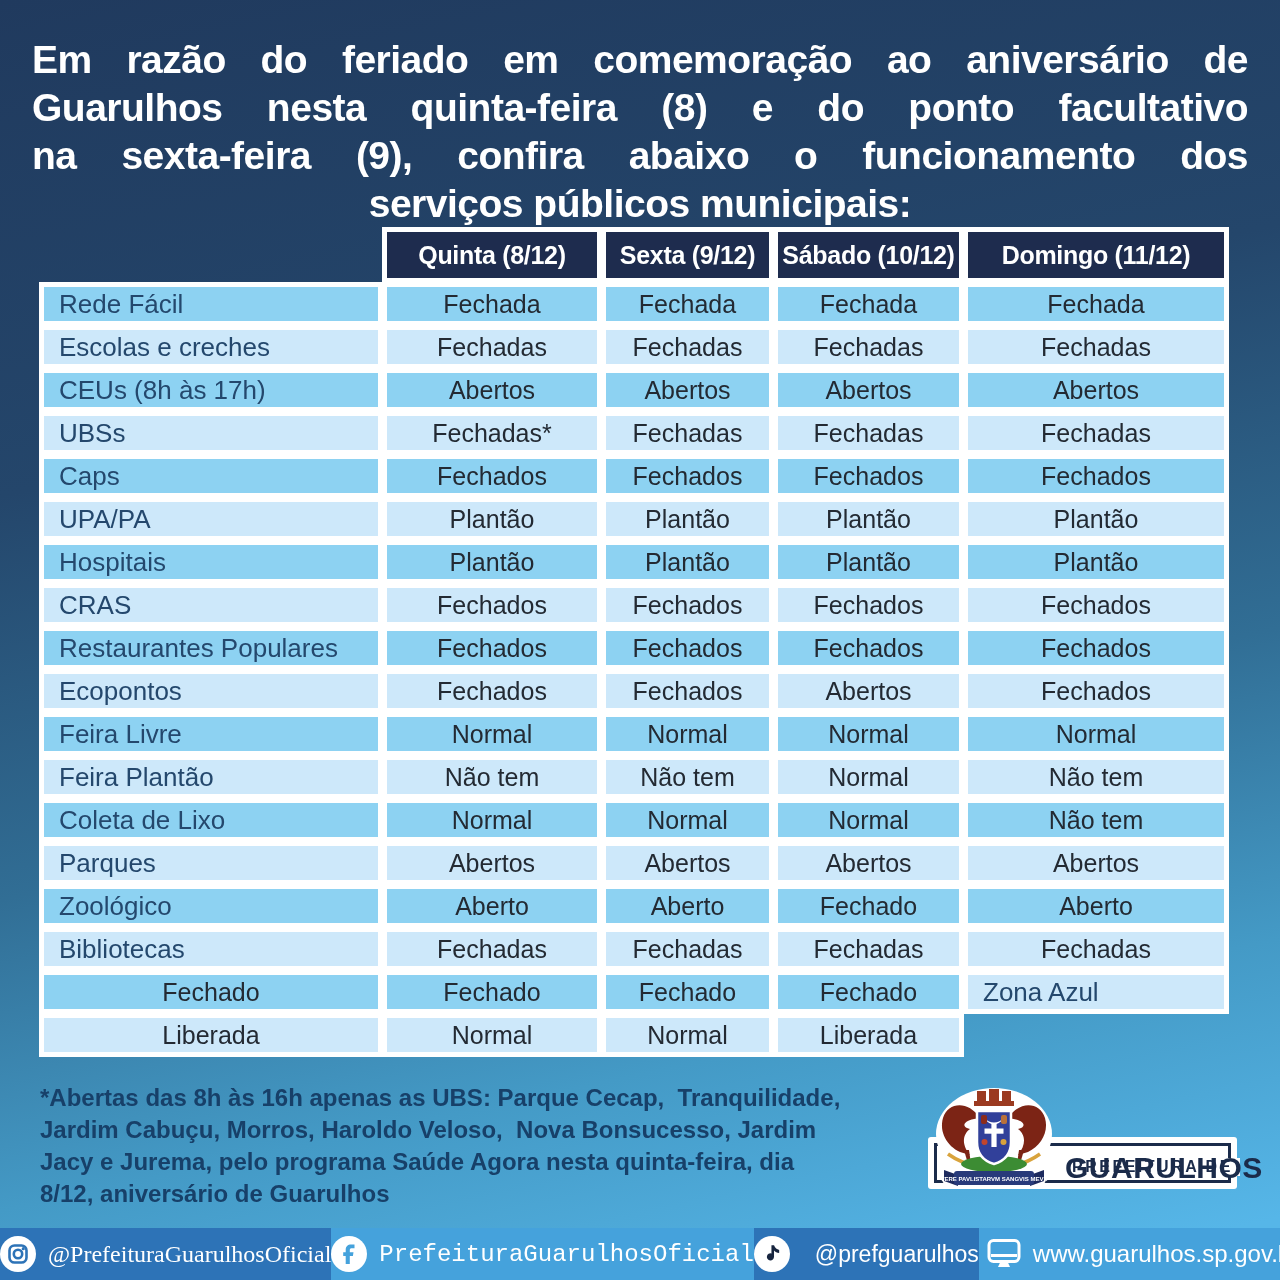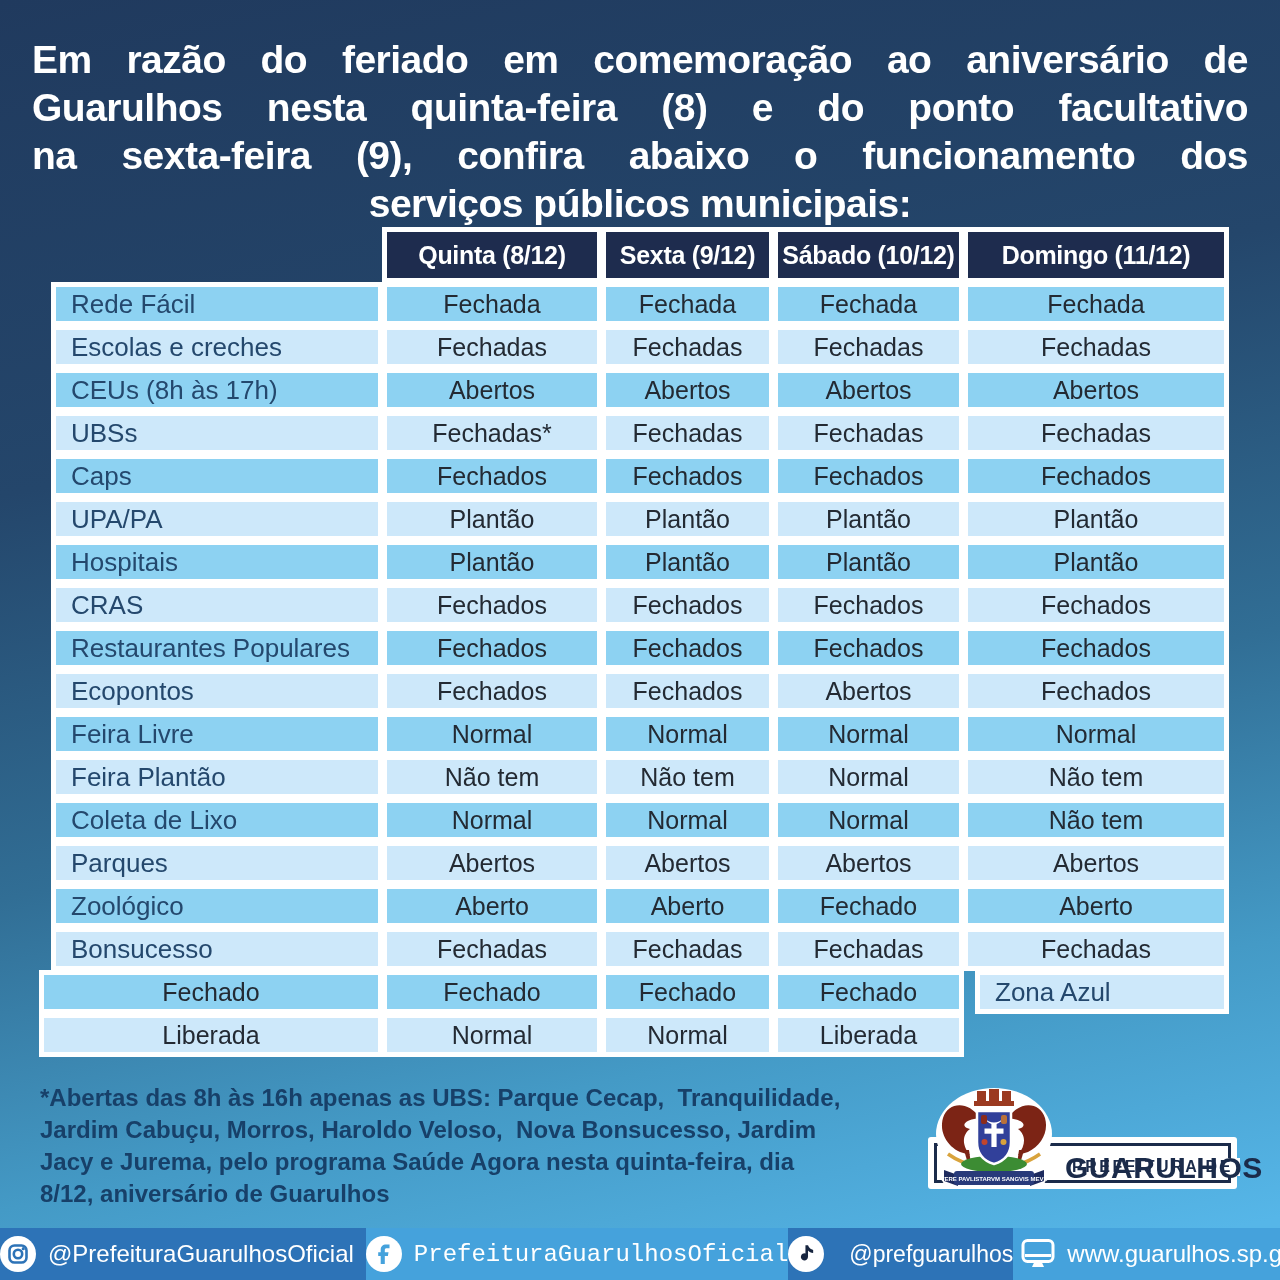--- a/index.html
+++ b/index.html
@@ -27,21 +27,21 @@
     grid-template-columns:334px 210px 163px 181px 256px;
     grid-template-rows:46px repeat(18, 34px);
     gap:9px;
   }
   .cell { outline:5px solid #fff; display:flex; align-items:center; }
   .cell.corner { outline:none; background:transparent; }
   .cell.th {
     background:var(--header-bg); color:#fff; font-weight:bold;
     font-size:25px; justify-content:center; letter-spacing:-0.3px;
   }
-  .cell.lbl { font-size:26px; color:#24486d; padding-left:15px;margin-left:12px; }
+  .cell.lbl { font-size:26px; color:#24486d; padding-left:15px; }
   .cell.val { font-size:25px; color:#232a33; justify-content:center; }
   .cell.dark  { background:var(--row-dark); }
   .cell.light { background:var(--row-light); }
 
   
   #footnote { position:absolute; left:40px; top:1082px; color:var(--note-color); }
   .note-line { font-size:24px; font-weight:bold; line-height:32px; white-space:pre; }
 
   
   #logo-box {
@@ -66,21 +66,21 @@
   }
   #crest { position:absolute; left:934px; top:1086px; z-index:2; }
 
   
   #bottom-bar { position:absolute; left:0; bottom:0; width:1280px; height:52px; display:flex; }
   .bar-seg { height:52px; display:flex; align-items:center; gap:12px; color:#fff; font-size:24px; }
   .bar-seg .icon-circle {
     width:36px; height:36px; border-radius:50%; background:#fff; flex:0 0 36px;
     display:flex; align-items:center; justify-content:center;
   }
-  #seg-instagram { flex:0 0 307px; justify-content:flex-end; padding-right:12px; }
+  #seg-instagram { flex:0 0 307px; justify-content:flex-end; padding-right:0;font-family:Liberation Serif, serif; }
   #seg-facebook  { flex:0 0 395px; justify-content:space-between;font-family:Liberation Mono, monospace; }
   #seg-tiktok    { flex:0 0 181px; justify-content:center; gap:25px; font-size:23px; }
   #seg-website   { flex:1 1 auto;  justify-content:flex-start; padding-left:8px; }
 </style>
 </head>
 <body>
 
 <div id="poster">
 
   <div id="title">
@@ -164,21 +164,21 @@
       <div class="cell lbl light">Parques</div>
       <div class="cell val light">Abertos</div>
       <div class="cell val light">Abertos</div>
       <div class="cell val light">Abertos</div>
       <div class="cell val light">Abertos</div>
       <div class="cell lbl dark">Zoológico</div>
       <div class="cell val dark">Aberto</div>
       <div class="cell val dark">Aberto</div>
       <div class="cell val dark">Fechado</div>
       <div class="cell val dark">Aberto</div>
-      <div class="cell lbl light">Bonsucesso</div>
+      <div class="cell lbl light">Bibliotecas</div>
       <div class="cell val light">Fechadas</div>
       <div class="cell val light">Fechadas</div>
       <div class="cell val light">Fechadas</div>
       <div class="cell val light">Fechadas</div>
       <div class="cell val dark">Fechado</div>
       <div class="cell val dark">Fechado</div>
       <div class="cell val dark">Fechado</div>
       <div class="cell val dark">Fechado</div>
       <div class="cell lbl light">Zona Azul</div>
       <div class="cell val light">Liberada</div>

